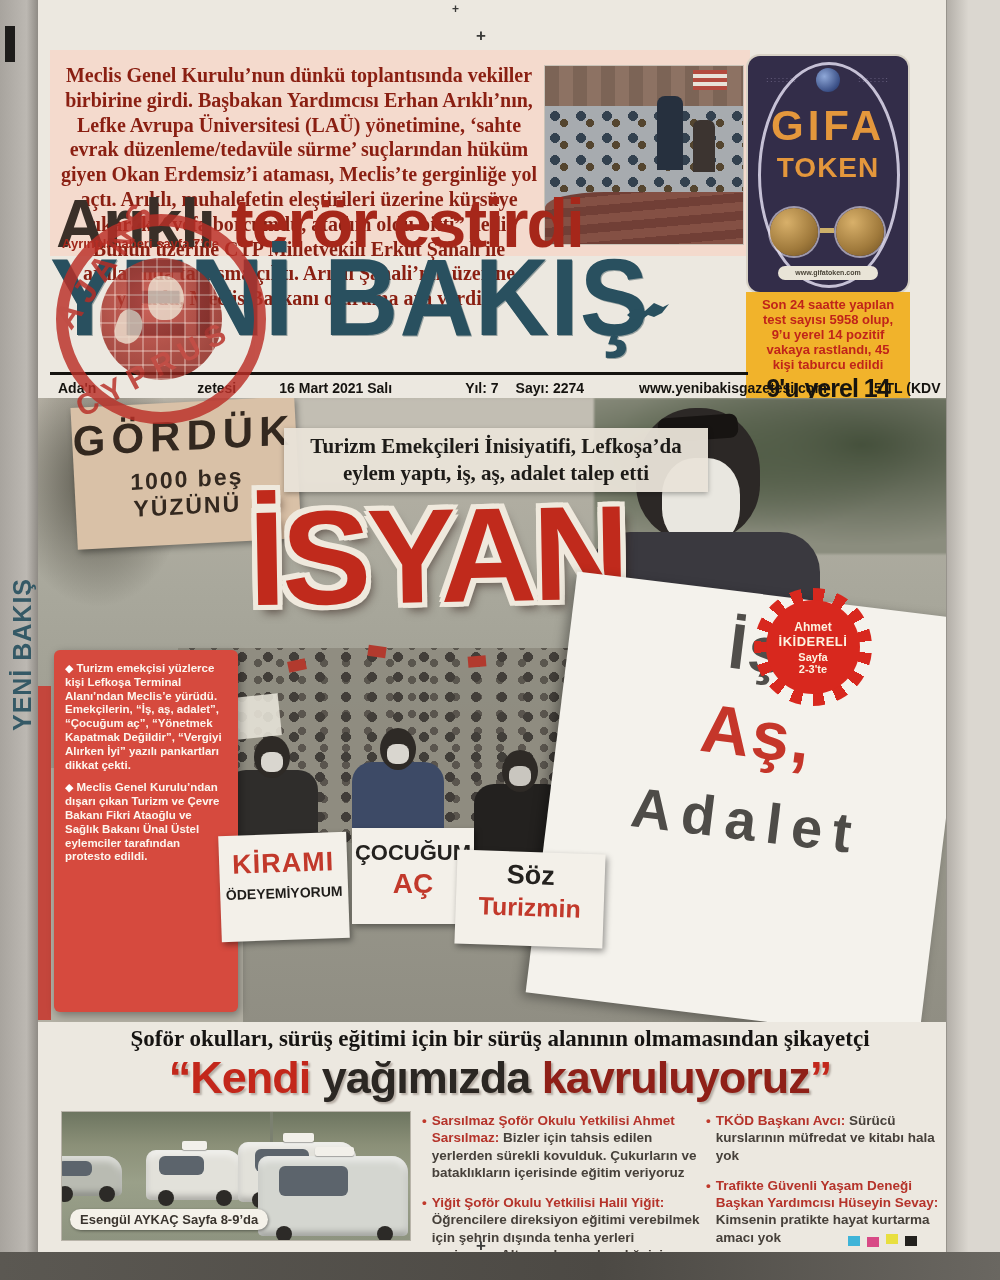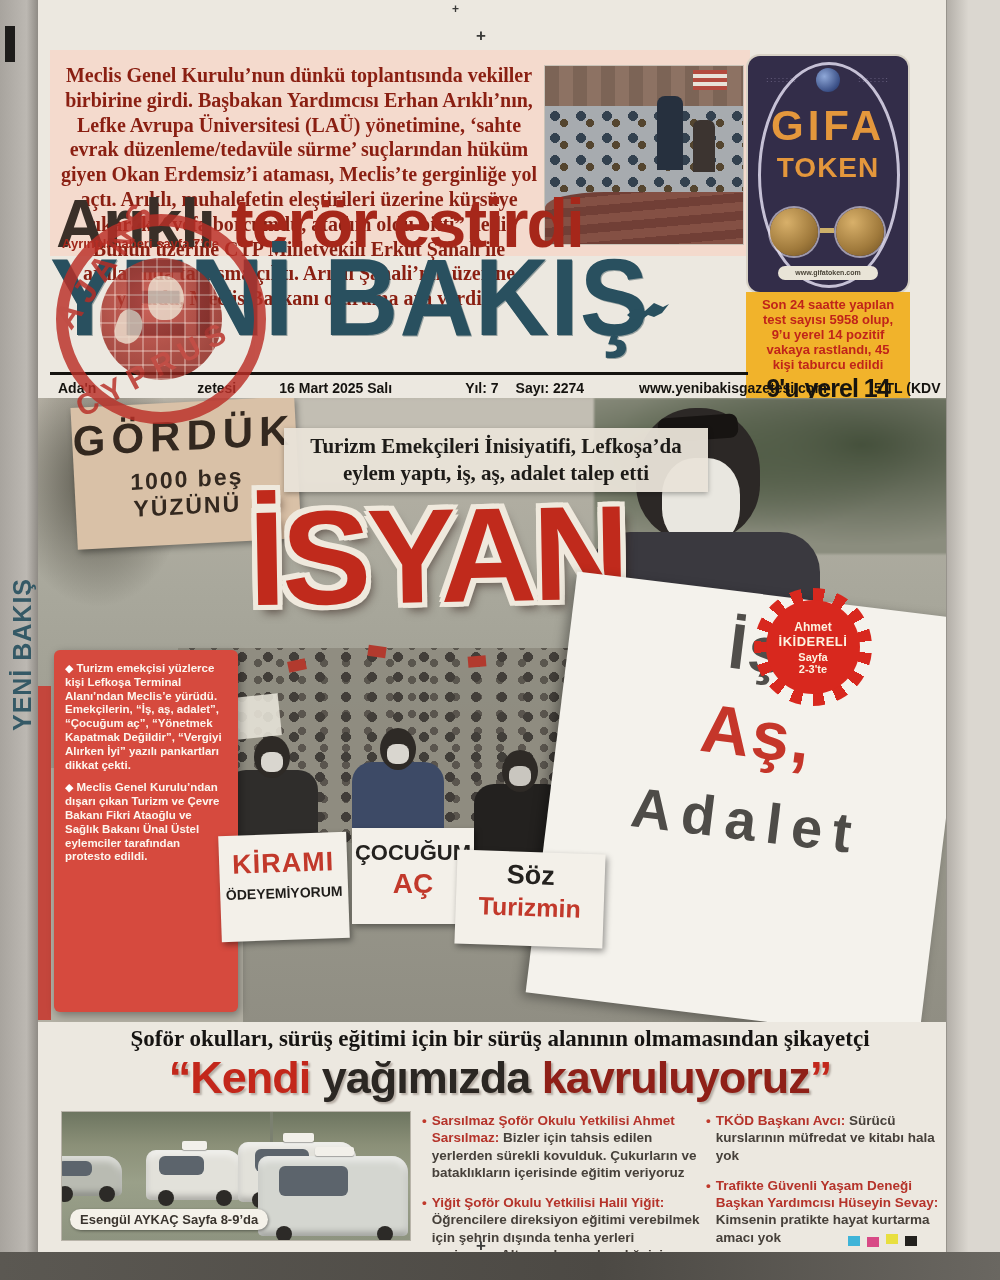--- a/index.html
+++ b/index.html
@@ -258,21 +258,21 @@
 
   <div class="abs masthead">
     <div class="mast-title">YENİ BAKIŞ</div>
     <svg class="abs cyprus-map" width="46" height="26" viewBox="0 0 46 26">
         <polygon points="2,15 9,9 20,11 29,3 38,7 44,4 37,13 29,17 23,15 15,21 7,19" fill="#29505f"></polygon>
       </svg>
   </div>
   <div class="abs dateline">
     <span class="dl-a">Ada'n</span>
     <span class="dl-b">zetesi</span>
-    <span class="dl-c">16 Mart 2025 Salı</span>
+    <span class="dl-c">16 Mart 2021 Salı</span>
     <span class="dl-d">Yıl: 7</span>
     <span class="dl-e">Sayı: 2274</span>
     <span class="dl-f">www.yenibakisgazetesi.com</span>
     <span class="dl-g">5 TL (KDV</span>
   </div>
 
   <div class="abs photo">
     <div class="abs ph-buildings"></div>
     <div class="abs ph-trees-r"></div>
     <div class="abs ph-trees-l"></div>

